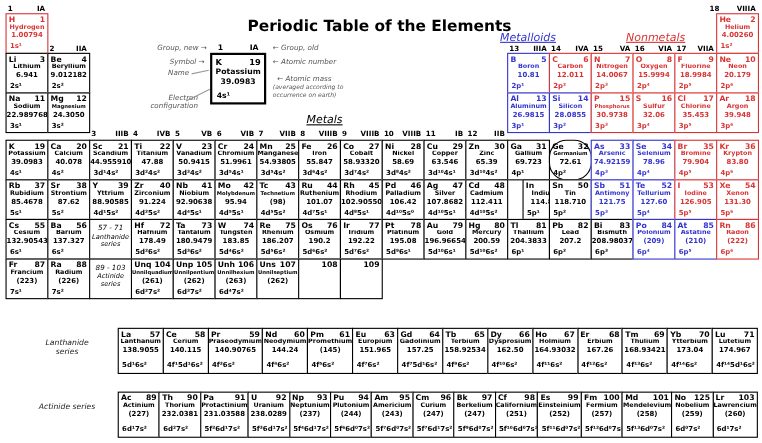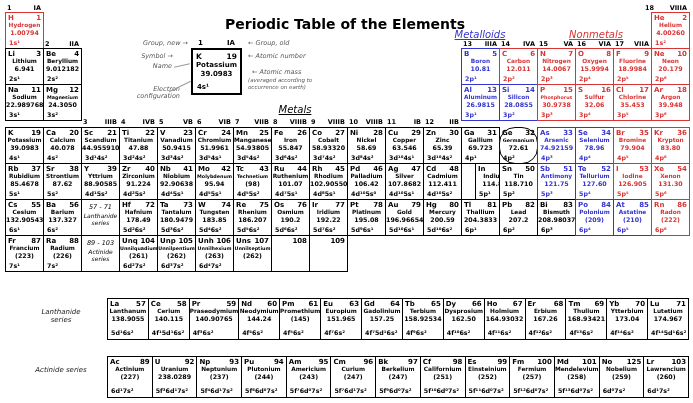--- a/index.html
+++ b/index.html
@@ -49,21 +49,21 @@
 </style>
 </head>
 <body>
 
 <div class="poster">
 
   <div class="title">Periodic Table of the Elements</div>
 
   <div class="lg-label" style="left:124px;top:40px;width:64px;text-align:right">Group, new →</div>
   <div class="lg-label" style="left:248px;top:40px">← Group, old</div>
-  <div class="lg-label" style="left:128px;top:53px;width:58px;text-align:center">Symbol →</div>
+  <div class="lg-label" style="left:128px;top:53px;width:58px;text-align:right">Symbol →</div>
   <div class="lg-label" style="left:248px;top:53px">← Atomic number</div>
   <div class="lg-label" style="left:128px;top:63px;width:44px;text-align:right">Name</div>
   <div class="lg-label" style="left:252px;top:69px">← Atomic mass</div>
   <div class="lg-label lg-note" style="left:248px;top:77px;width:95px">(averaged according to occurrence on earth)</div>
   <div class="lg-label" style="left:114px;top:86px;width:66px;text-align:right">Electron configuration</div>
   <div class="lg-line" style="left:174px;top:65px;width:16px;transform:rotate(-12deg)"></div>
   <div class="lg-line" style="left:168px;top:86px;width:24px;transform:rotate(-26deg)"></div>
 
   <div class="ex-ghead">
     <span>1</span>
@@ -1013,20 +1013,38 @@
         <div class="r1">
           <span>Ac</span>
           <span>89</span>
         </div>
         <div class="name">Actinium</div>
         <div class="mass">(227)</div>
         <div class="config">6d¹7s²</div>
       </div>
       <div class="fcell">
         <div class="r1">
+          <span>Th</span>
+          <span>90</span>
+        </div>
+        <div class="name">Thorium</div>
+        <div class="mass">232.0381</div>
+        <div class="config">6d²7s²</div>
+      </div>
+      <div class="fcell">
+        <div class="r1">
+          <span>Pa</span>
+          <span>91</span>
+        </div>
+        <div class="name">Protactinium</div>
+        <div class="mass">231.03588</div>
+        <div class="config">5f²6d¹7s²</div>
+      </div>
+      <div class="fcell">
+        <div class="r1">
           <span>U</span>
           <span>92</span>
         </div>
         <div class="name">Uranium</div>
         <div class="mass">238.0289</div>
         <div class="config">5f³6d¹7s²</div>
       </div>
       <div class="fcell">
         <div class="r1">
           <span>Np</span>

